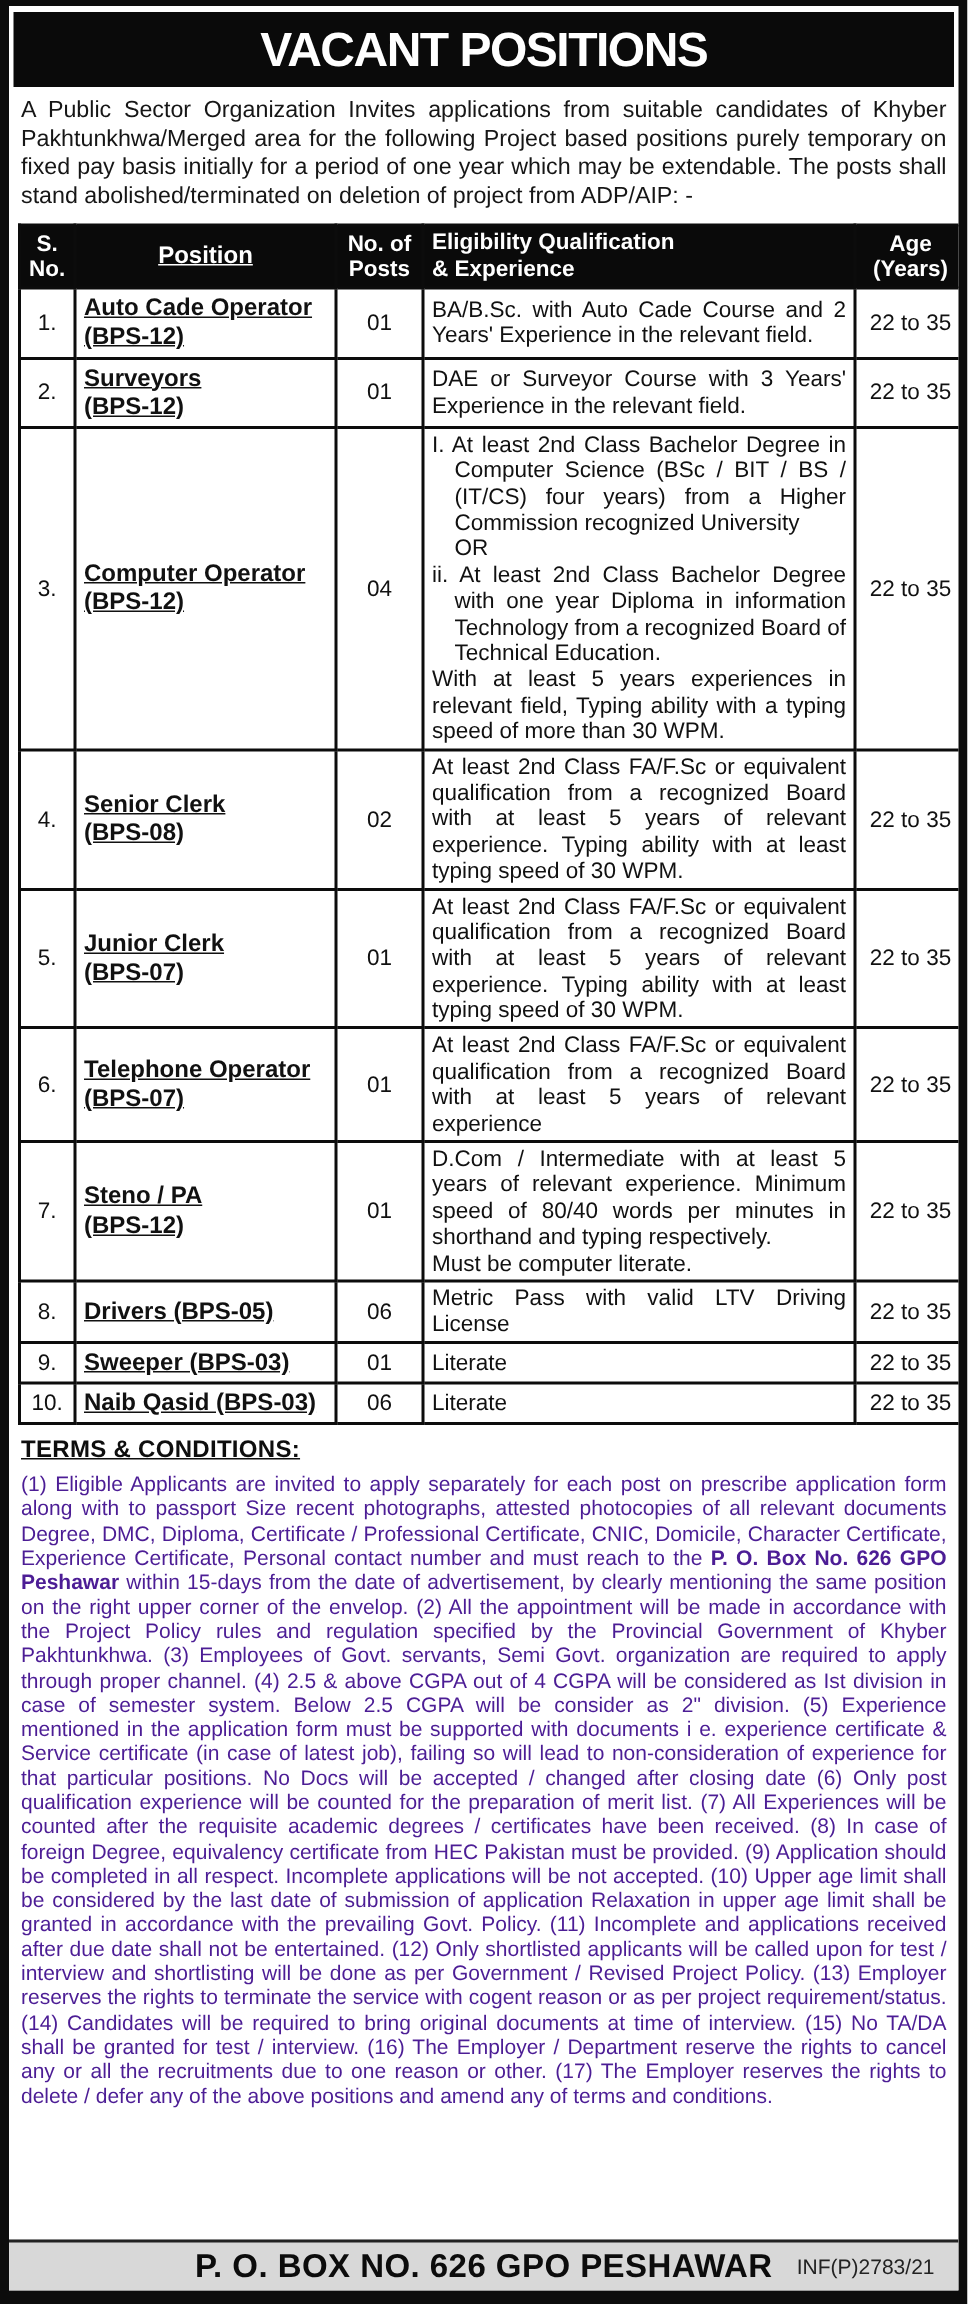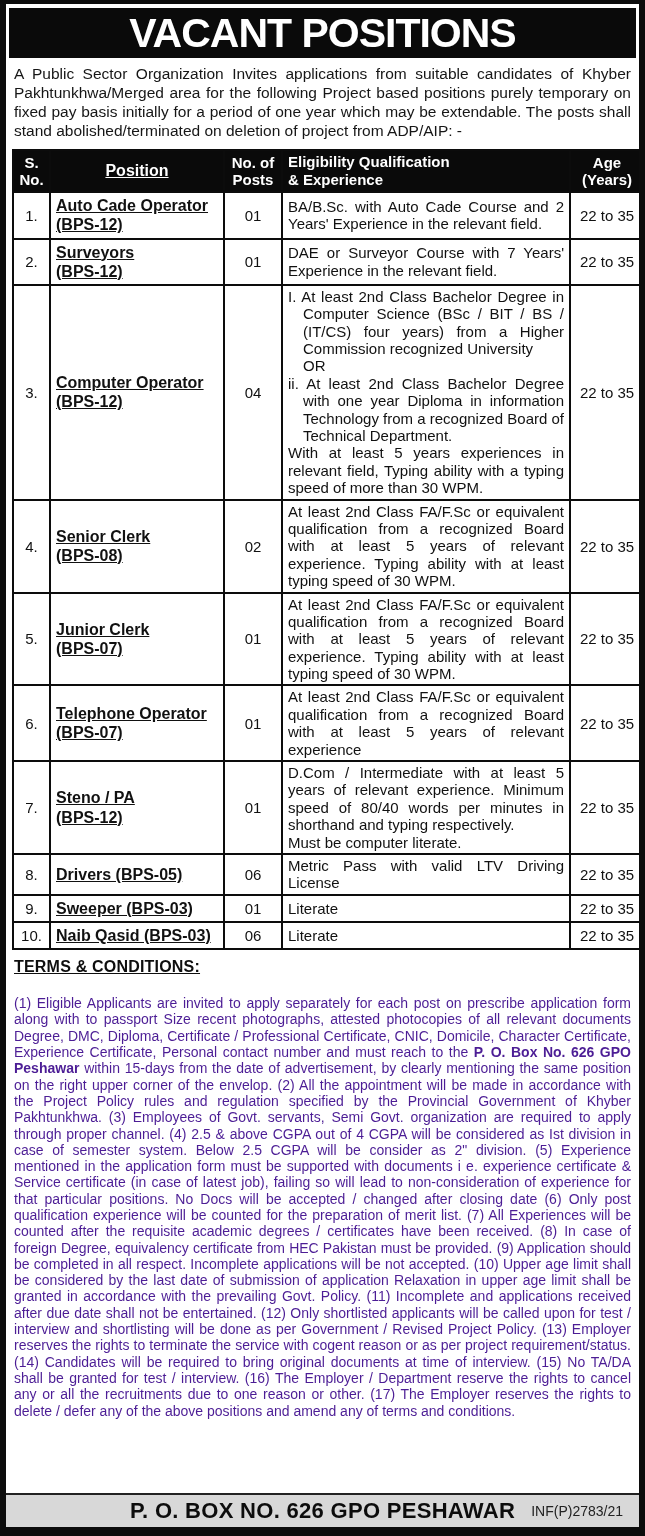--- a/index.html
+++ b/index.html
@@ -6,21 +6,21 @@
   html,body { width:645px; height:1536px; background:#fff; }
   body { font-family:"Liberation Sans", sans-serif; color:#111; }
   .ad {
     width:645px; height:1536px;
     border:4px solid #0c0c0c; border-left-width:6px; border-right-width:6px; border-bottom-width:9px;
     display:flex; flex-direction:column; overflow:hidden; background:#fff;
   }
   .banner {
     margin:4px 3px 0 3px; background:#0a0a0a; color:#fff;
     height:50px; display:flex; align-items:center; justify-content:center;
-    font-weight:bold; font-size:41px; letter-spacing:-1px; white-space:nowrap;
+    font-weight:bold; font-size:32px; letter-spacing:-1px; white-space:nowrap;
   }
   .intro {
     padding:7px 8px 6px 8px; font-size:15.5px; line-height:1.22; text-align:justify;
     color:#161616;
   }
   table { border-collapse:collapse; margin:2px 6px 0 6px; width:631px; table-layout:fixed; }
   th, td { border:2.5px solid #0c0c0c; vertical-align:middle; }
   thead th {
     background:#0a0a0a; color:#fff; font-size:16px; font-weight:bold;
     padding:3px 2px; line-height:1.15; text-align:center;
@@ -30,21 +30,21 @@
   .c-pos div { font-weight:bold; font-size:16px; line-height:1.2; }
   .c-posts{ width:58px;  text-align:center; font-size:15px; }
   .c-elig { width:288px; padding:2px 5px; font-size:15px; line-height:1.16; }
   .c-elig div { text-align:justify; }
   .c-elig .hang   { padding-left:15px; text-indent:-15px; }
   .c-elig .indent { padding-left:15px; }
   .c-age  { width:74px; text-align:center; font-size:15px; }
   .terms-wrap { padding:8px 8px 0 8px; }
   .terms-heading {
     font-size:16px; font-weight:bold; text-decoration:underline;
-    letter-spacing:0.2px; margin-bottom:19px; color:#0e0e0e;
+    letter-spacing:0.2px; margin-bottom:5px; color:#0e0e0e;
   }
   .terms-body { font-size:14px; line-height:1.165; text-align:justify; color:#4c1d95; }
   .terms-body .b { font-weight:bold; }
   .footer {
     margin-top:auto; background:#d8d8d8; border-top:2px solid #222;
     height:34px; position:relative; display:flex; align-items:center; justify-content:center;
   }
   .footer .po { font-weight:bold; font-size:22px; letter-spacing:0.3px; color:#0c0c0c; }
   .footer .ref { position:absolute; right:16px; top:50%; transform:translateY(-50%); font-size:14px; color:#222; }
 </style>
@@ -96,36 +96,36 @@
     </tr>
 
     <tr>
       <td class="c-sno">2.</td>
       <td class="c-pos">
             <div>Surveyors</div>
             <div>(BPS-12)</div>
           </td>
       <td class="c-posts">01</td>
       <td class="c-elig">
-            <div class="plain">DAE or Surveyor Course with 7 Years' Experience in the relevant field.</div>
+            <div class="plain">DAE or Surveyor Course with 3 Years' Experience in the relevant field.</div>
           </td>
       <td class="c-age">22 to 35</td>
     </tr>
 
     <tr>
       <td class="c-sno">3.</td>
       <td class="c-pos">
             <div>Computer Operator</div>
             <div>(BPS-12)</div>
           </td>
       <td class="c-posts">04</td>
       <td class="c-elig">
             <div class="hang">I.  At least 2nd Class Bachelor Degree in Computer Science (BSc / BIT / BS / (IT/CS) four years) from a Higher Commission recognized University</div>
             <div class="indent">OR</div>
-            <div class="hang">ii. At least 2nd Class Bachelor Degree with one year Diploma in information Technology from a recognized Board of Technical Department.</div>
+            <div class="hang">ii. At least 2nd Class Bachelor Degree with one year Diploma in information Technology from a recognized Board of Technical Education.</div>
             <div class="plain">With at least 5 years experiences in relevant field, Typing ability with a typing speed of more than 30 WPM.</div>
           </td>
       <td class="c-age">22 to 35</td>
     </tr>
 
     <tr>
       <td class="c-sno">4.</td>
       <td class="c-pos">
             <div>Senior Clerk</div>
             <div>(BPS-08)</div>

